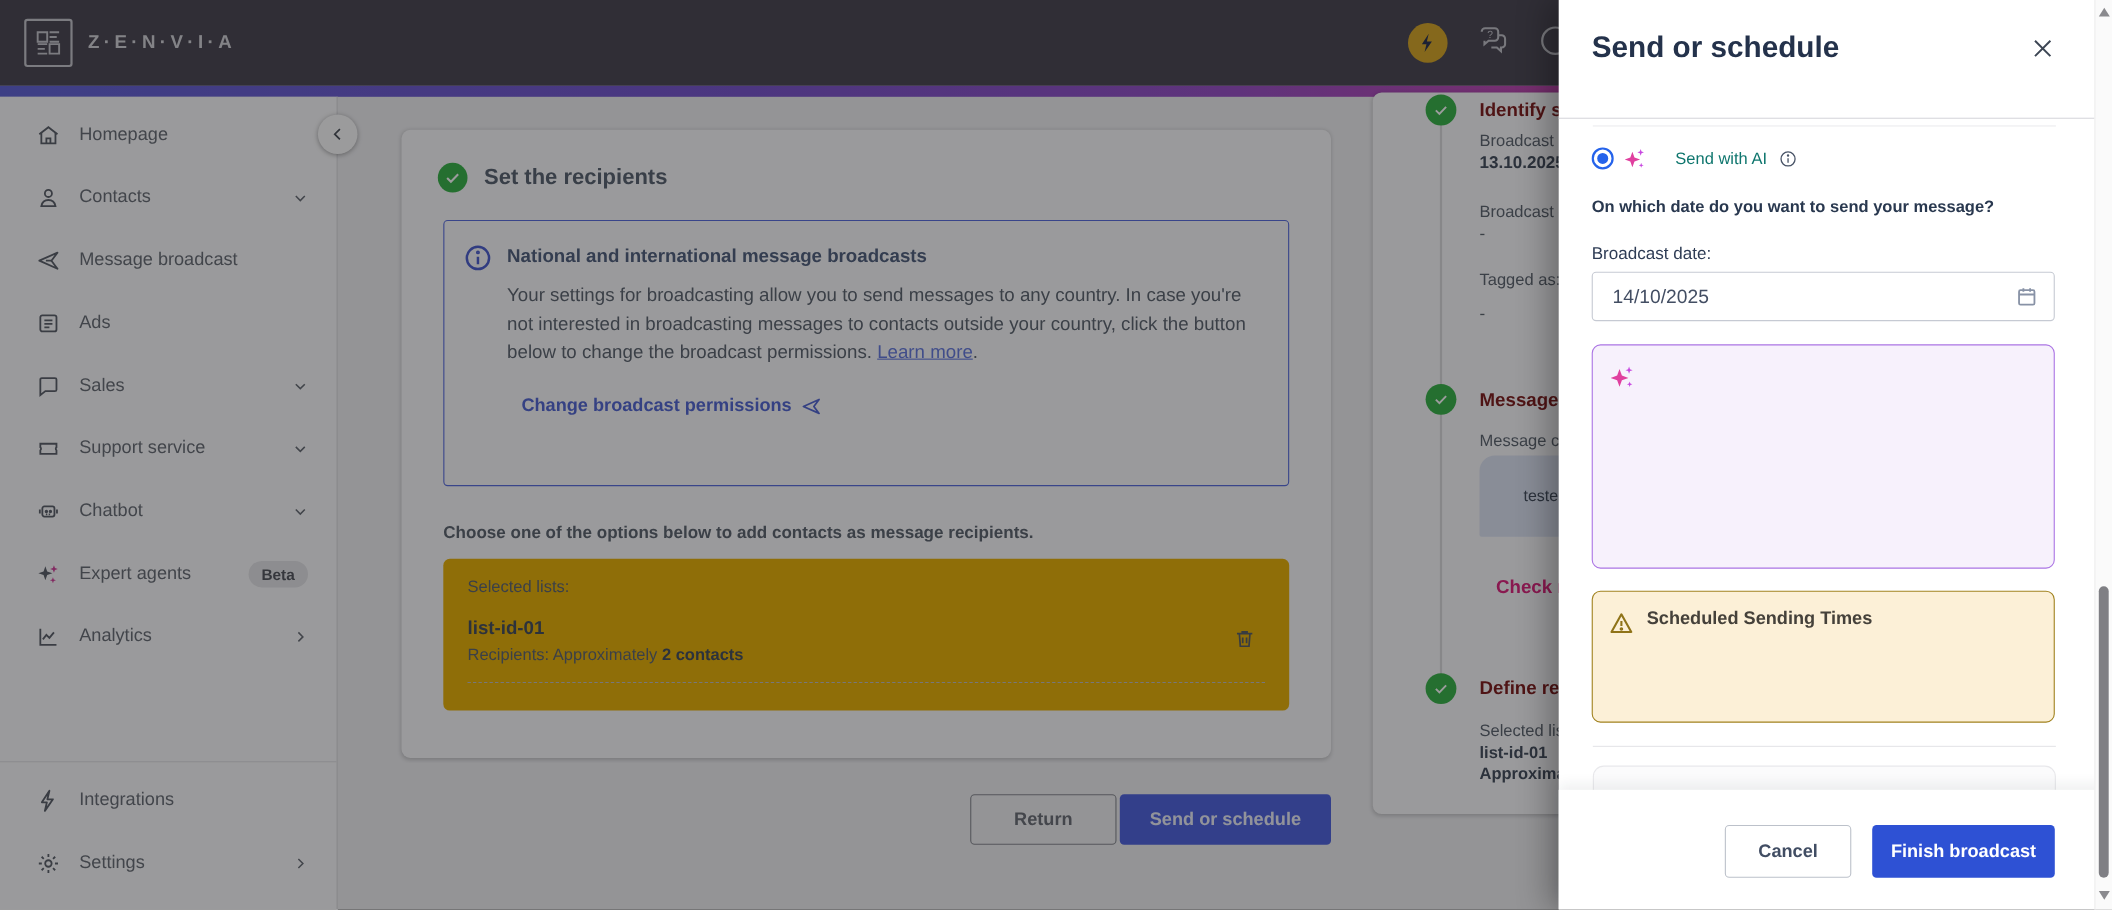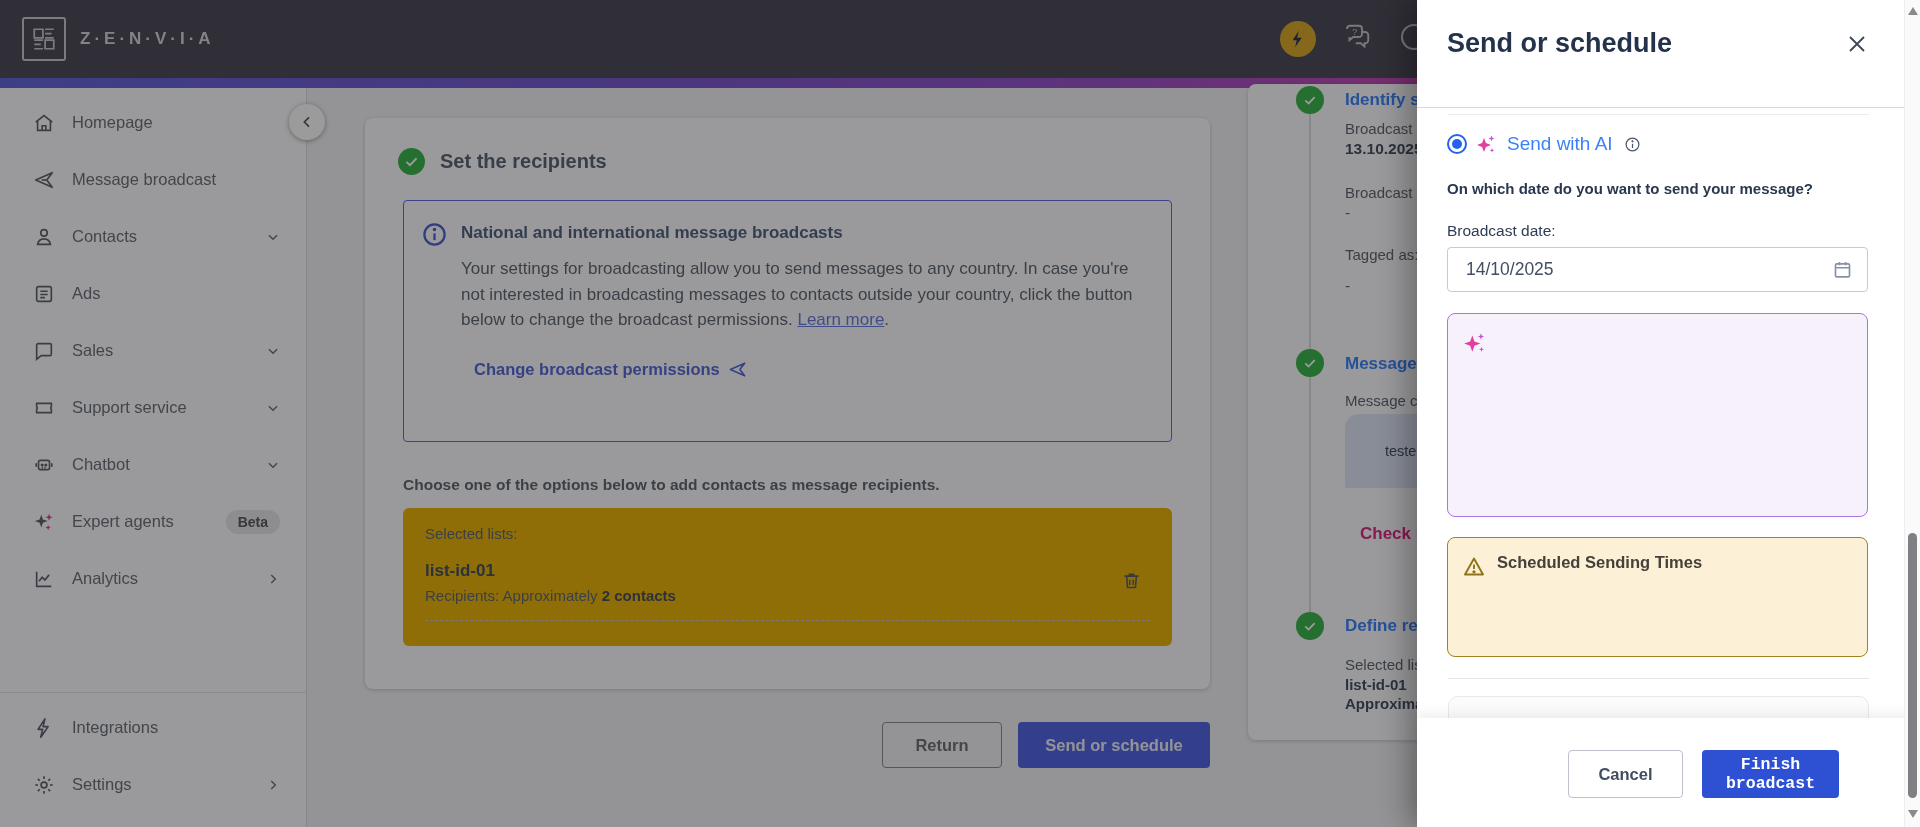--- a/index.html
+++ b/index.html
@@ -62,30 +62,30 @@
   .sl-texts{flex:1 1 auto;}
   .sl-name{font-size:17px;font-weight:bold;color:#454f5e;}
   .sl-recips{font-size:15px;color:#5e6671;margin-top:6px;}
   .sl-recips b{color:#454f5e;}
   .trash{color:#585f66;cursor:pointer;margin-right:8px;}
   .sl-dash{border-bottom:1px dashed #c2c2c7;margin-top:16px;}
 
   .actions{position:absolute;left:0;top:722px;width:1210px;}
   .btn{font-family:inherit;font-size:16.5px;font-weight:bold;border-radius:4px;height:46px;
        cursor:pointer;}
-  .btn-return{position:absolute;left:882px;width:120px;background:transparent;
+  .btn-return{position:absolute;left:882px;width:133px;background:transparent;
               border:1px solid #898b91;color:#6d7178;}
   .btn-sendsched{position:absolute;left:1018px;width:192px;background:#5165e0;border:none;color:#eef1fb;}
 
   
   .summary-card{position:absolute;left:1248px;top:84px;width:310px;height:656px;}
   .step-line{position:absolute;left:61px;top:16px;width:2px;height:528px;background:#dcdcde;}
   .step-check{position:absolute;left:48px;width:28px;height:28px;border-radius:50%;background:#3ab54a;
               display:flex;align-items:center;justify-content:center;color:#fff;}
-  .step-title{position:absolute;left:97px;font-size:17px;font-weight:bold;color:#3b82f6;white-space:nowrap;}
+  .step-title{position:absolute;left:97px;font-size:17px;font-weight:bold;color:#7f1d1d;white-space:nowrap;}
   .step-block{position:absolute;left:97px;white-space:nowrap;}
   .f-label{font-size:15px;color:#5e6671;margin-bottom:3px;}
   .f-value{font-size:15.5px;font-weight:bold;color:#454f5e;}
   .bubble{position:absolute;left:97px;top:330px;width:250px;height:74px;background:#dfe6f6;
           border-radius:14px 14px 14px 2px;display:flex;align-items:center;}
   .bubble span{margin-left:40px;font-size:14.5px;color:#454f5e;}
   .check-link{position:absolute;left:112px;top:440px;font-size:17px;font-weight:bold;color:#e0267f;
               white-space:nowrap;cursor:pointer;}
 
   
@@ -95,21 +95,21 @@
   .drawer{position:absolute;left:1417px;top:0;width:503px;height:827px;background:#ffffff;
           box-shadow:-10px 0 28px rgba(0,0,0,.30);z-index:60;}
   .drawer-title{position:absolute;left:30px;top:28px;font-size:27px;font-weight:bold;color:#24324b;}
   .drawer-close{position:absolute;left:428px;top:32px;color:#3d4654;cursor:pointer;background:none;border:none;padding:0;}
   .drawer-divider{position:absolute;left:0;top:107px;width:100%;height:1px;background:#d8d8dc;}
   .drawer-subdivider{position:absolute;left:31px;top:114px;width:421px;height:1px;background:#ebebee;}
   .radio-row{position:absolute;left:30px;top:132px;display:flex;align-items:center;gap:7px;}
   .radio{width:20px;height:20px;border:2.5px solid #2563eb;border-radius:50%;box-sizing:border-box;
          display:flex;align-items:center;justify-content:center;cursor:pointer;}
   .radio .dot{width:10px;height:10px;border-radius:50%;background:#2563eb;}
-  .radio-label{font-size:19px;color:#3b82f6;margin-left:2px;}
+  .radio-label{font-size:15px;color:#0f766e;margin-left:18px;}
   .mini-info{color:#4a5568;margin-left:4px;display:flex;}
   .question{position:absolute;left:30px;top:180px;font-size:15px;font-weight:bold;color:#29384f;}
   .date-label{position:absolute;left:30px;top:222px;font-size:15.5px;color:#2e3c55;}
   .date-input{position:absolute;left:30px;top:247px;width:421px;height:45px;box-sizing:border-box;
        border:1px solid #c6cad3;border-radius:4px;background:#fff;display:flex;align-items:center;
        padding:0 14px 0 16px;}
   .date-input input{border:none;outline:none;flex:1;font-family:inherit;font-size:17.5px;color:#434e63;background:transparent;}
   .cal-icon{color:#8892a6;display:flex;cursor:pointer;}
   .ai-box{position:absolute;left:30px;top:313px;width:421px;height:204px;box-sizing:border-box;
           background:#f7f1fc;border:1.5px solid #ab74e4;border-radius:8px;padding:16px 18px 14px 14px;
@@ -122,22 +122,22 @@
   .warn-icon{color:#8f7318;flex:0 0 24px;margin-top:2px;}
   .warn-title{font-size:16.5px;font-weight:bold;color:#45413a;margin-bottom:6px;}
   .warn-body{font-size:16px;line-height:1.42;color:#545b63;}
   .drawer-lower-divider{position:absolute;left:31px;top:678px;width:421px;height:1px;background:#e5e5e8;}
   .ghost-box{position:absolute;left:31px;top:696px;width:421px;height:46px;background:#fbfbfc;
              border:1px solid #e8e8eb;border-radius:10px;box-sizing:border-box;}
   .drawer-footer{position:absolute;left:0;top:718px;width:100%;height:109px;background:#fff;
                  box-shadow:0 -4px 12px rgba(31,41,55,.08);}
   .btn-cancel{position:absolute;left:151px;top:32px;width:115px;height:48px;background:#fff;
               border:1px solid #bcc1ca;color:#414d63;}
-  .btn-finish{position:absolute;left:285px;top:32px;width:137px;height:48px;background:#2e51d4;
-              border:none;color:#fff;font-family:Liberation Mono, monospace;}
+  .btn-finish{position:absolute;left:285px;top:32px;width:166px;height:48px;background:#2e51d4;
+              border:none;color:#fff;}
 
   
   .pagebar{position:absolute;left:1904px;top:0;width:16px;height:827px;background:#fafafa;
            border-left:1px solid #ededed;box-sizing:border-box;z-index:70;}
   .arr{position:absolute;left:3px;width:0;height:0;border-left:5px solid transparent;
        border-right:5px solid transparent;}
   .arr-up{top:7px;border-bottom:8px solid #8a8a8e;}
   .arr-down{top:810px;border-top:8px solid #8a8a8e;}
   .thumb{position:absolute;left:3px;top:533px;width:9px;height:265px;border-radius:5px;background:#7f7f84;}
 </style>
@@ -186,41 +186,41 @@
             <path d="M3 11 12 4l9 7"></path>
               <path d="M5 9.5V20h14V9.5"></path>
               <path d="M10 20v-5h4v5"></path>
           </svg>
           </span>
         <span class="lbl">Homepage</span>
       </div>
 
       <div class="side-item">
         <span class="s-icon">
-          <svg width="22" height="22" viewBox="0 0 24 24" fill="none" stroke="currentColor" stroke-width="1.8" stroke-linejoin="round">
-            <path d="M3 12 21 4l-6 8 6 8z"></path>
-              <path d="M9.5 12H15"></path>
-          </svg>
-          </span>
-        <span class="lbl">Message broadcast</span>
-      </div>
-
-      <div class="side-item">
-        <span class="s-icon">
           <svg width="22" height="22" viewBox="0 0 24 24" fill="none" stroke="currentColor" stroke-width="1.8">
             <circle cx="12" cy="7.5" r="3.5"></circle>
               <path d="M5 20c.8-4 3.5-6 7-6s6.2 2 7 6z"></path>
           </svg>
           </span>
         <span class="lbl">Contacts</span>
         <span class="chev">
           <svg width="14" height="14" viewBox="0 0 24 24" fill="none" stroke="currentColor" stroke-width="2.4">
               <path d="M5 9l7 7 7-7"></path>
             </svg>
           </span>
+      </div>
+
+      <div class="side-item">
+        <span class="s-icon">
+          <svg width="22" height="22" viewBox="0 0 24 24" fill="none" stroke="currentColor" stroke-width="1.8" stroke-linejoin="round">
+            <path d="M3 12 21 4l-6 8 6 8z"></path>
+              <path d="M9.5 12H15"></path>
+          </svg>
+          </span>
+        <span class="lbl">Message broadcast</span>
       </div>
 
       <div class="side-item">
         <span class="s-icon">
           <svg width="22" height="22" viewBox="0 0 24 24" fill="none" stroke="currentColor" stroke-width="1.8">
             <rect x="4" y="4" width="16" height="16" rx="2"></rect>
               <path d="M8 9h8M8 12.5h8M8 16h5"></path>
           </svg>
           </span>
         <span class="lbl">Ads</span>

